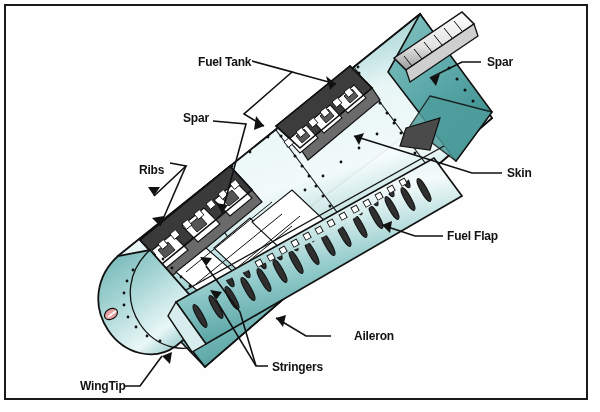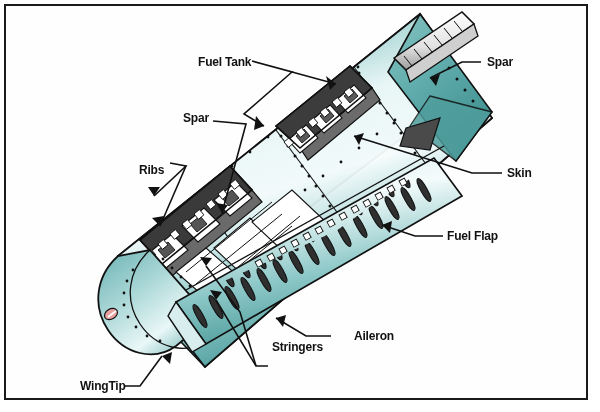--- a/index.html
+++ b/index.html
@@ -390,15 +390,15 @@
     </g>
   </svg>
 
   <div class="lbl" style="left:198px; top:55px;">Fuel Tank</div>
   <div class="lbl" style="left:183px; top:111px;">Spar</div>
   <div class="lbl" style="left:139px; top:163px;">Ribs</div>
   <div class="lbl" style="left:487px; top:55px;">Spar</div>
   <div class="lbl" style="left:507px; top:166px;">Skin</div>
   <div class="lbl" style="left:447px; top:229px;">Fuel Flap</div>
   <div class="lbl" style="left:354px; top:329px;">Aileron</div>
-  <div class="lbl" style="left:272px; top:340px;">Stringers</div>
+  <div class="lbl" style="left:272px; top:360px;">Stringers</div>
   <div class="lbl" style="left:80px; top:379px;">WingTip</div>
 </div>
 
 </body></html>

